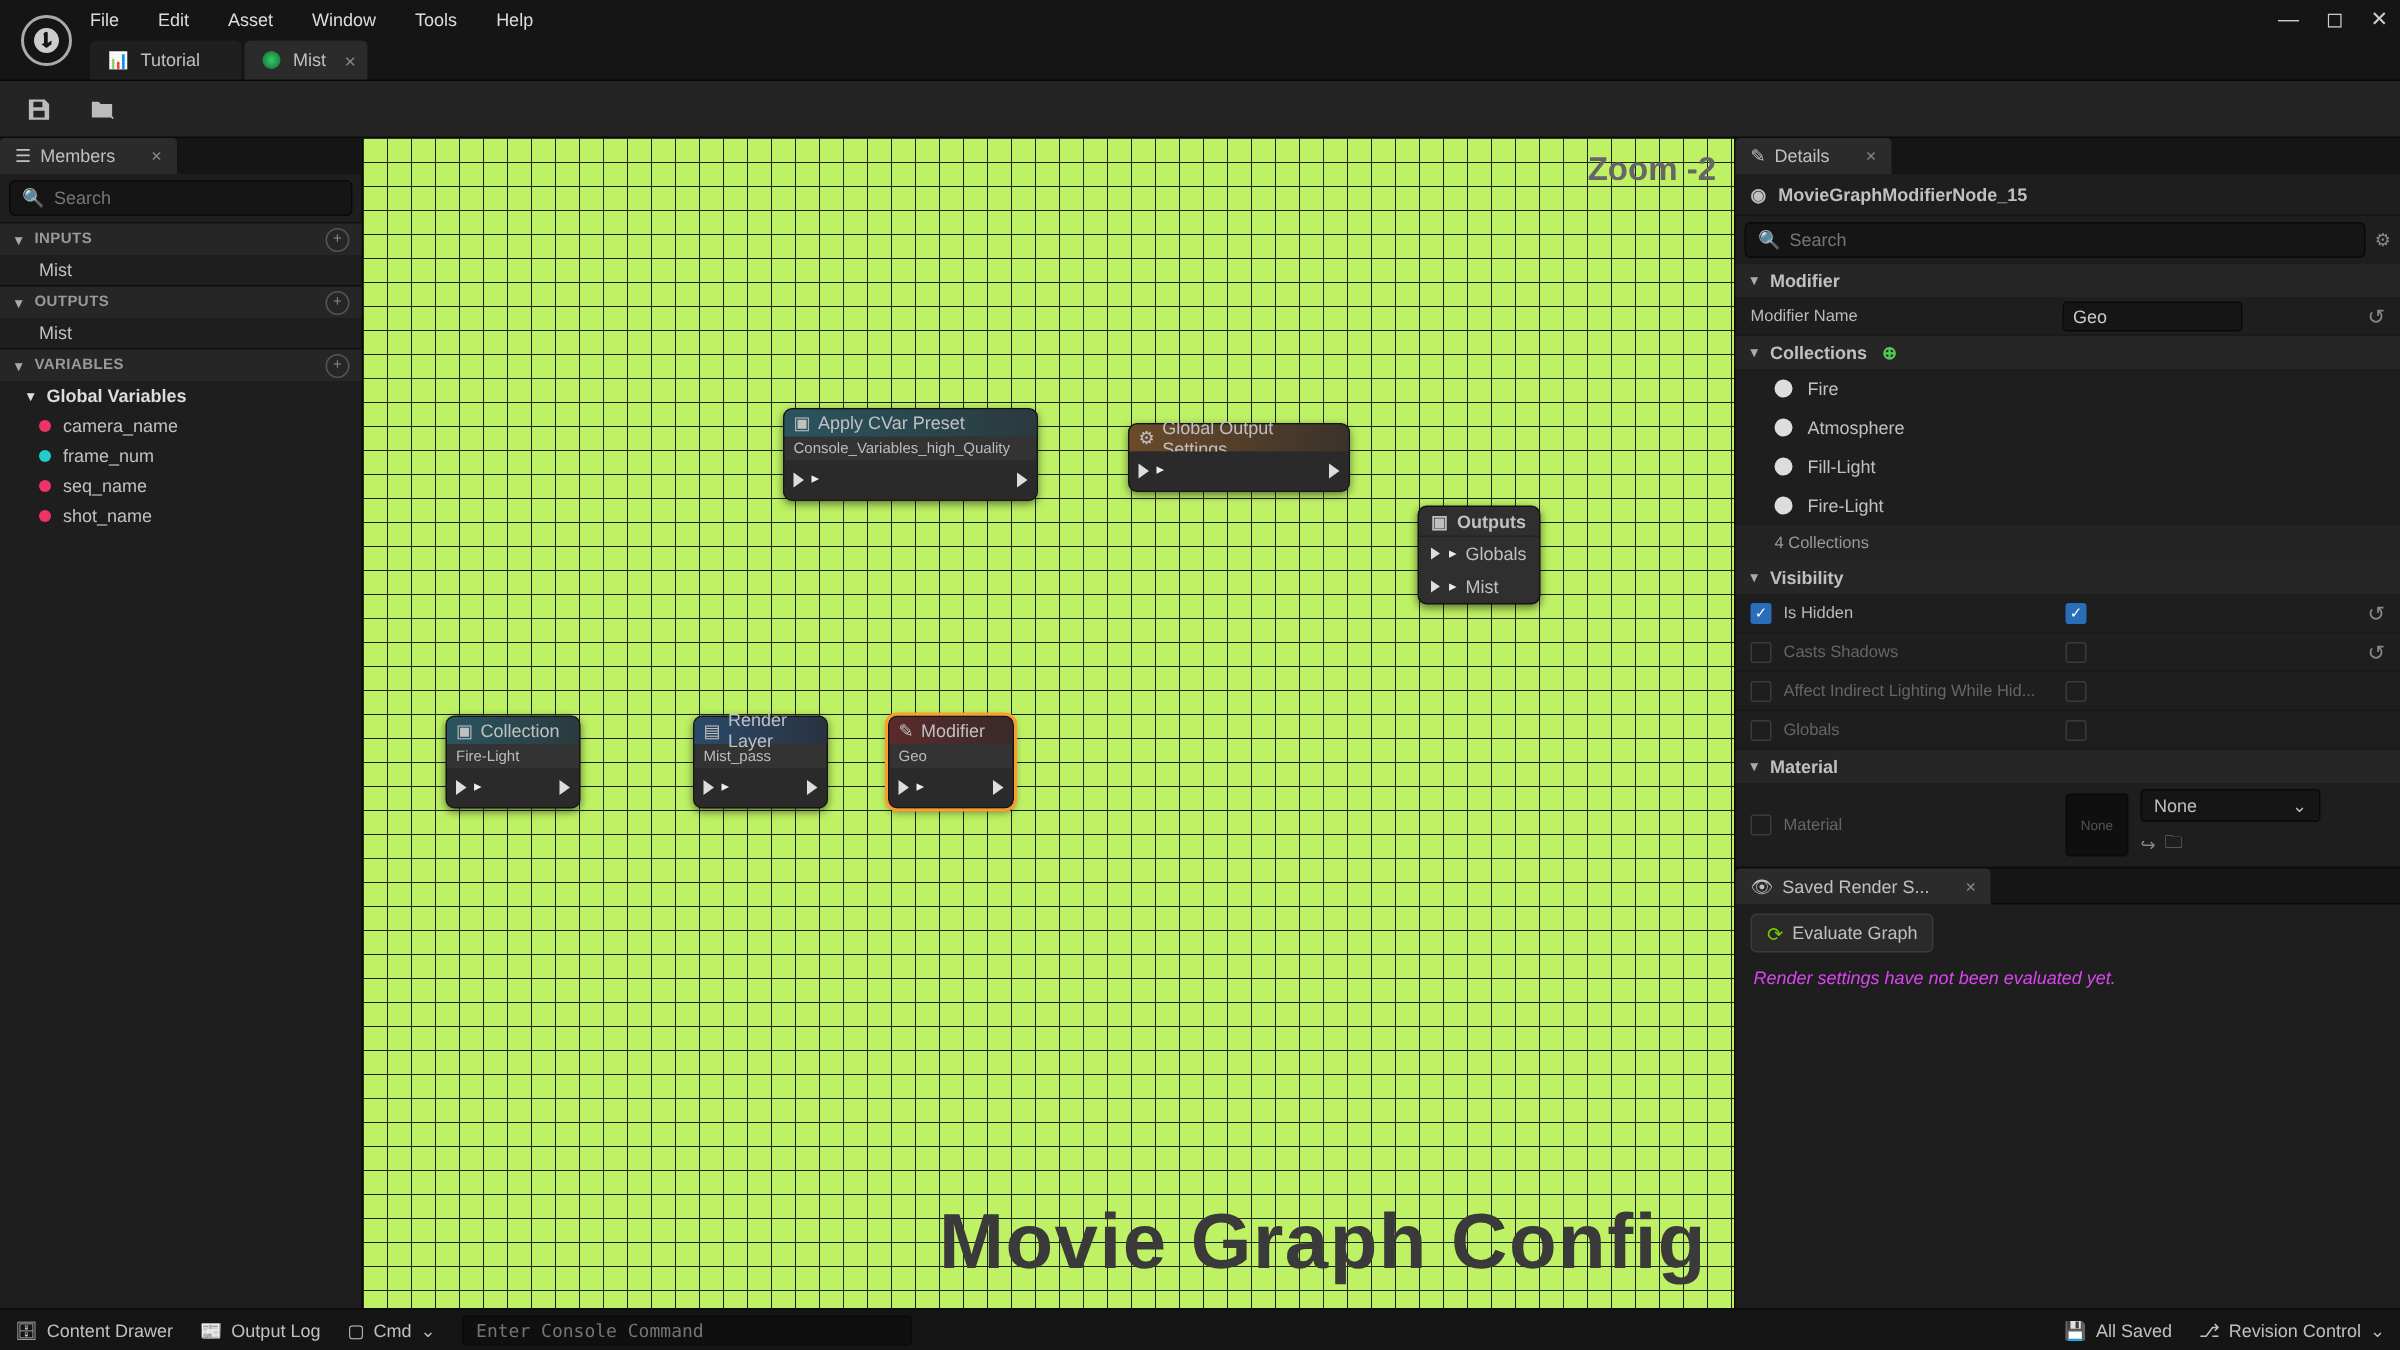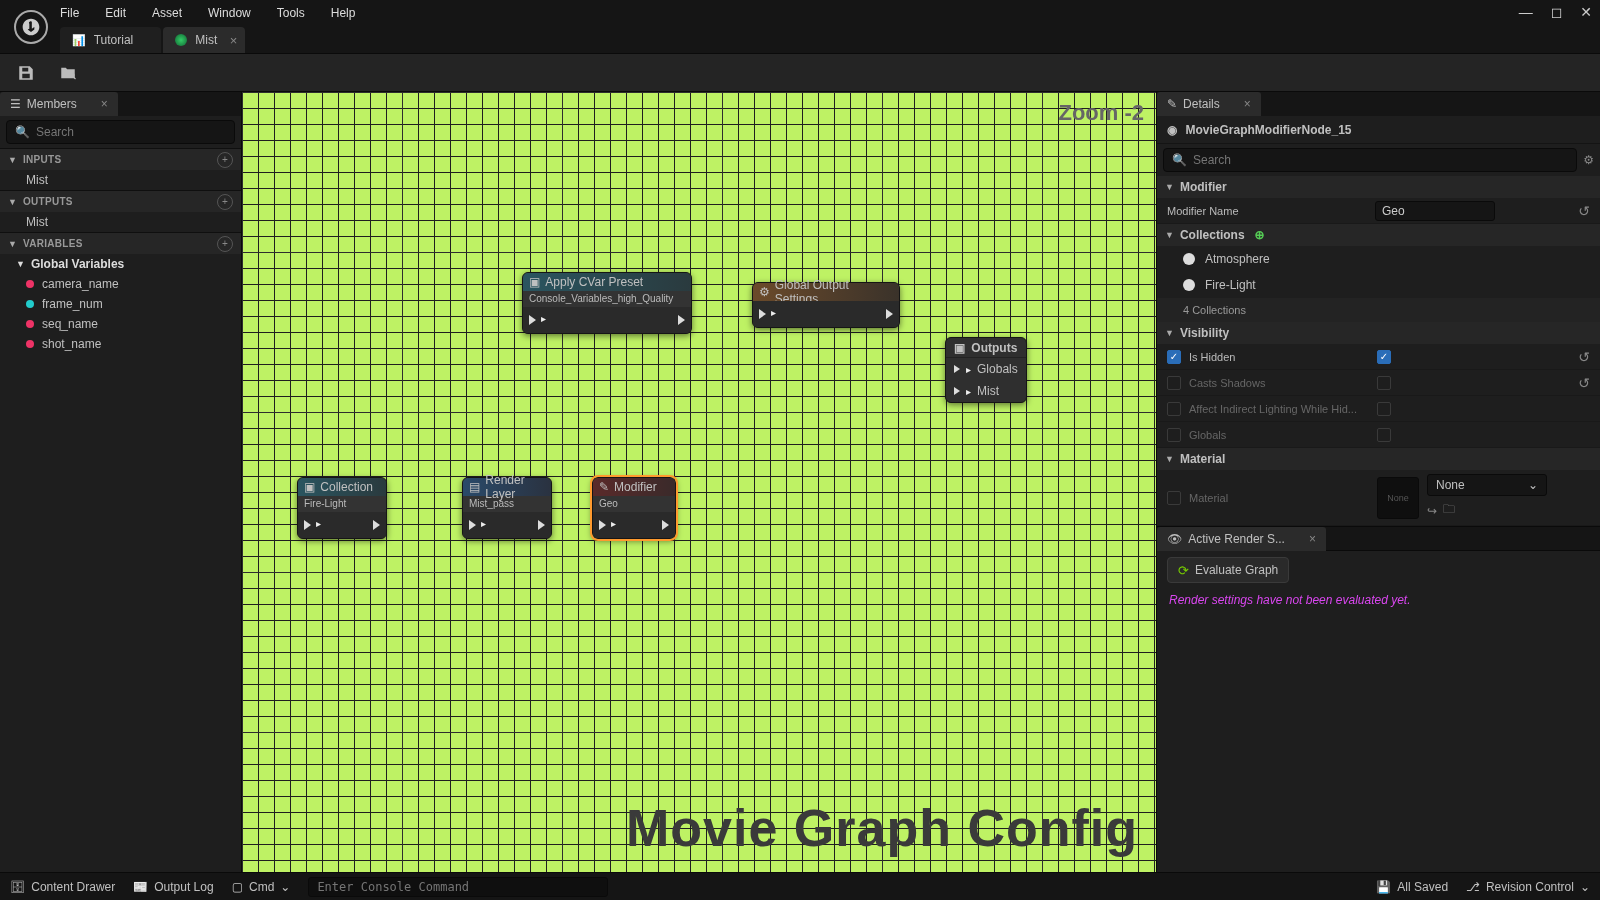--- a/index.html
+++ b/index.html
@@ -339,21 +339,29 @@
       <span class="reset">↺</span>
     </div>
 
     <div class="sect-hdr">
         <span class="tri">▼</span>
         <span>Collections</span>
       <span style="margin-left:4px;color:#5c5">⊕</span>
     </div>
     <div class="coll-row">
         <span class="coll-dot"></span>
+        <span>Fire</span>
+      </div>
+    <div class="coll-row">
+        <span class="coll-dot"></span>
         <span>Atmosphere</span>
+      </div>
+    <div class="coll-row">
+        <span class="coll-dot"></span>
+        <span>Fill-Light</span>
       </div>
     <div class="coll-row">
         <span class="coll-dot"></span>
         <span>Fire-Light</span>
       </div>
     <div class="coll-sum">4 Collections</div>
 
     <div class="sect-hdr">
         <span class="tri">▼</span>
         <span>Visibility</span>
@@ -407,21 +415,21 @@
             <span style="color:#888">↪</span>
             <span style="color:#888">🗀</span>
           </div>
         </div>
       </div>
     </div>
 
     <div class="panel-tab" style="border-top:1px solid #0a0a0a">
       <div class="pt">
         <span>👁</span>
-        <span>Active Render S...</span>
+        <span>Saved Render S...</span>
         <span class="close">×</span>
       </div>
     </div>
     <div class="render-panel">
       <div class="eval-btn">
         <span class="spin">⟳</span>
         <span>Evaluate Graph</span>
       </div>
       <div style="padding:4px 12px;font-style:italic;color:#d946ef">Render settings have not been evaluated yet.</div>
     </div>

